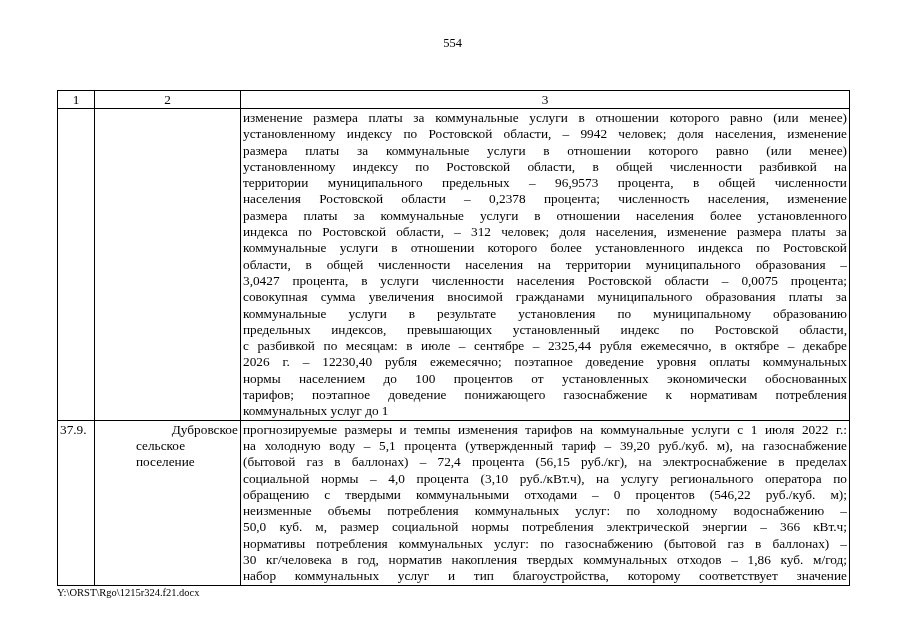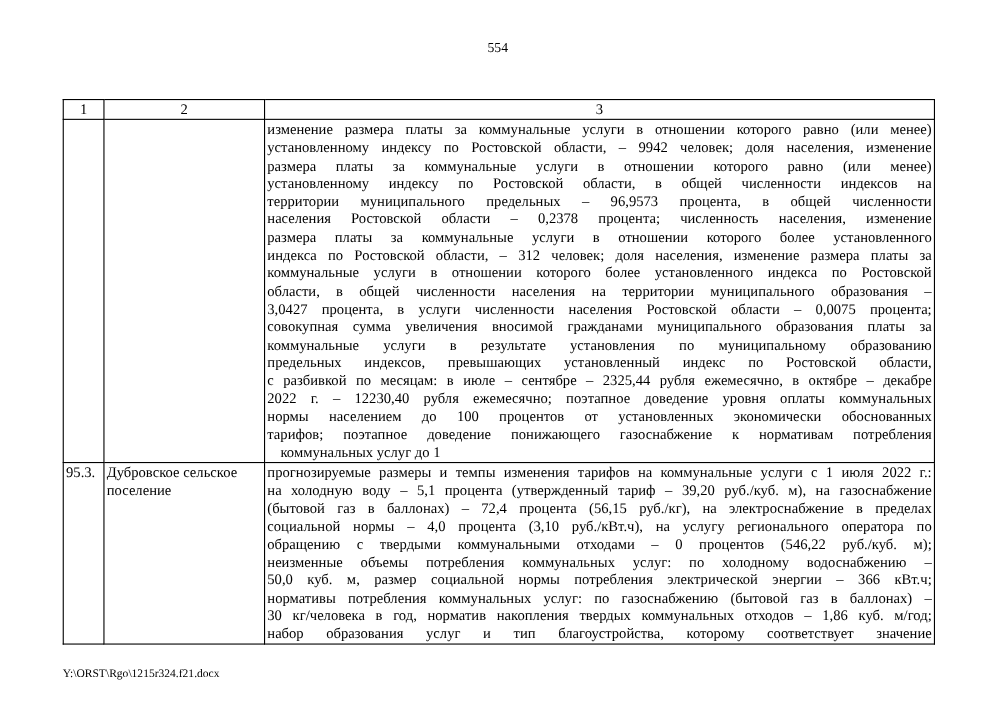--- a/index.html
+++ b/index.html
@@ -46,31 +46,30 @@
   td.col-name { padding-left: 7px; padding-right: 4px; }
   tr.row-1 td { height: 310px; }
   tr.row-2 td { height: 165px; }
   .content-lines .line {
     text-align: justify;
     text-align-last: justify;
     white-space: normal;
   }
   .content-lines .line.last {
     text-align-last: left;
-    margin-left: 12px;
   }
   .name-lines .line {
     text-align: right;
     text-align-last: left;
+    margin-left: 39px;
   }
   .footer-path {
     position: absolute;
     left: 57px; top: 587px;
     font-size: 10.5px;
-    margin-top: 20px;
   }
 </style>
 </head>
 <body>
 
 <div class="page">
 
   <div class="page-number">554</div>
 
   <table class="doc-table">
@@ -85,55 +84,55 @@
       <td>2</td>
       <td>3</td>
     </tr>
     <tr class="row-1">
       <td class="col-num"></td>
       <td class="col-name name-lines"></td>
       <td class="col-text content-lines">
             <div class="line">изменение размера платы за коммунальные услуги в отношении которого равно (или менее)</div>
             <div class="line">установленному индексу по Ростовской области, – 9942 человек; доля населения, изменение</div>
             <div class="line">размера платы за коммунальные услуги в отношении которого равно (или менее)</div>
-            <div class="line">установленному индексу по Ростовской области, в общей численности индексов на</div>
+            <div class="line">установленному индексу по Ростовской области, в общей численности разбивкой на</div>
             <div class="line">территории муниципального предельных – 96,9573 процента, в общей численности</div>
             <div class="line">населения Ростовской области – 0,2378 процента; численность населения, изменение</div>
-            <div class="line">размера платы за коммунальные услуги в отношении которого более установленного</div>
+            <div class="line">размера платы за коммунальные услуги в отношении населения более установленного</div>
             <div class="line">индекса по Ростовской области, – 312 человек; доля населения, изменение размера платы за</div>
             <div class="line">коммунальные услуги в отношении которого более установленного индекса по Ростовской</div>
             <div class="line">области, в общей численности населения на территории муниципального образования –</div>
             <div class="line">3,0427 процента, в услуги численности населения Ростовской области – 0,0075 процента;</div>
             <div class="line">совокупная сумма увеличения вносимой гражданами муниципального образования платы за</div>
             <div class="line">коммунальные услуги в результате установления по муниципальному образованию</div>
             <div class="line">предельных индексов, превышающих установленный индекс по Ростовской области,</div>
             <div class="line">с разбивкой по месяцам: в июле – сентябре – 2325,44 рубля ежемесячно, в октябре – декабре</div>
-            <div class="line">2022 г. – 12230,40 рубля ежемесячно; поэтапное доведение уровня оплаты коммунальных</div>
+            <div class="line">2026 г. – 12230,40 рубля ежемесячно; поэтапное доведение уровня оплаты коммунальных</div>
             <div class="line">нормы населением до 100 процентов от установленных экономически обоснованных</div>
             <div class="line">тарифов;  поэтапное доведение понижающего газоснабжение к нормативам потребления</div>
             <div class="line last">коммунальных услуг до 1</div>
           </td>
     </tr>
     <tr class="row-2">
-      <td class="col-num">95.3.</td>
+      <td class="col-num">37.9.</td>
       <td class="col-name name-lines">
             <div class="line">Дубровское сельское</div>
             <div class="line">поселение</div>
           </td>
       <td class="col-text content-lines">
             <div class="line">прогнозируемые размеры и темпы изменения тарифов на коммунальные услуги с 1 июля 2022 г.:</div>
             <div class="line">на холодную воду – 5,1 процента (утвержденный тариф – 39,20 руб./куб. м), на газоснабжение</div>
             <div class="line">(бытовой газ в баллонах) – 72,4 процента (56,15 руб./кг), на электроснабжение в пределах</div>
             <div class="line">социальной нормы – 4,0 процента (3,10 руб./кВт.ч), на услугу регионального оператора по</div>
             <div class="line">обращению с твердыми коммунальными отходами – 0 процентов (546,22 руб./куб. м);</div>
             <div class="line">неизменные объемы потребления коммунальных услуг: по холодному водоснабжению –</div>
             <div class="line">50,0 куб. м, размер социальной нормы потребления электрической энергии – 366 кВт.ч;</div>
             <div class="line">нормативы потребления коммунальных услуг: по газоснабжению (бытовой газ в баллонах) –</div>
             <div class="line">30 кг/человека в год, норматив накопления твердых коммунальных отходов – 1,86 куб. м/год;</div>
-            <div class="line">набор образования услуг и тип благоустройства, которому соответствует значение</div>
+            <div class="line">набор коммунальных услуг и тип благоустройства, которому соответствует значение</div>
           </td>
     </tr>
   </tbody>
     </table>
 
   <div class="footer-path">Y:\ORST\Rgo\1215r324.f21.docx</div>
 
 </div>
 
 </body></html>

